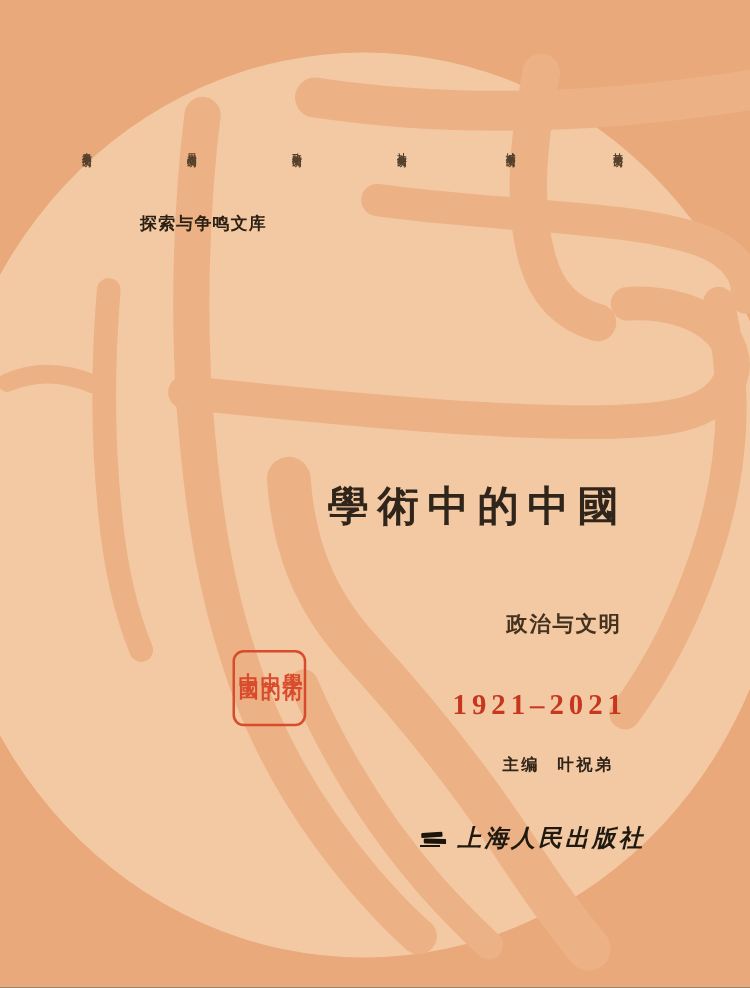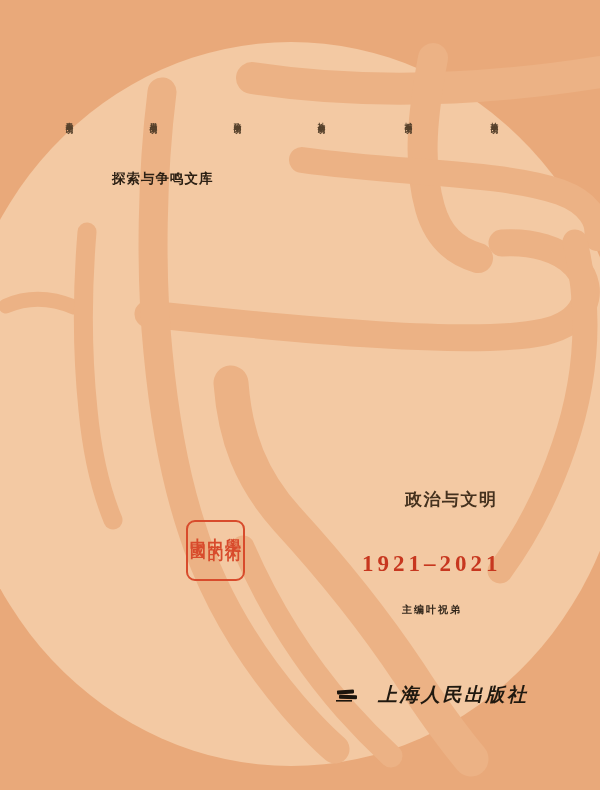--- a/index.html
+++ b/index.html
@@ -58,29 +58,29 @@
     padding:3px 2px;
   }
   .seal-col {
     writing-mode:vertical-rl; text-orientation:upright;
     font-size:16px; line-height:1; letter-spacing:7px;
     color:#d84b2c; font-weight:bold;
   }
 
   .editor {
     position:absolute; left:402px; top:603px;
-    display:flex; 
+    display:flex; gap:14px;
     font-family:"Liberation Sans", sans-serif;
-    font-size:10px; font-weight:bold; letter-spacing:2px;
+    font-size:13px; font-weight:bold; letter-spacing:2px;
     color:#30251a;
   }
 
   .publisher {
     position:absolute; left:336px; top:658px;
-    display:flex; align-items:center; gap:21px;margin-top:24px;
+    display:flex; align-items:center; gap:9px;
   }
   .pub-logo { width:21px; height:13px; flex:0 0 auto; }
   .pub-name {
     font-size:19px; font-style:italic; font-weight:bold;
     letter-spacing:2.5px; color:#201910; white-space:nowrap;
   }
 </style>
 </head>
 <body>
 
@@ -115,20 +115,21 @@
 
   <div class="cat cat1">青年与文明</div>
   <div class="cat cat2">思想与文明</div>
   <div class="cat cat3">政治与文明</div>
   <div class="cat cat4">社会与文明</div>
   <div class="cat cat5">城市与文明</div>
   <div class="cat cat6">技术与文明</div>
 
   <div class="series">探索与争鸣文库</div>
 
+  <div class="title">學術中的中國</div>
 
   <div class="subtitle">政治与文明</div>
 
   <div class="seal">
     <span class="seal-col">學術</span>
     <span class="seal-col">中的</span>
     <span class="seal-col">中國</span>
   </div>
 
   <div class="years">1921–2021</div>

